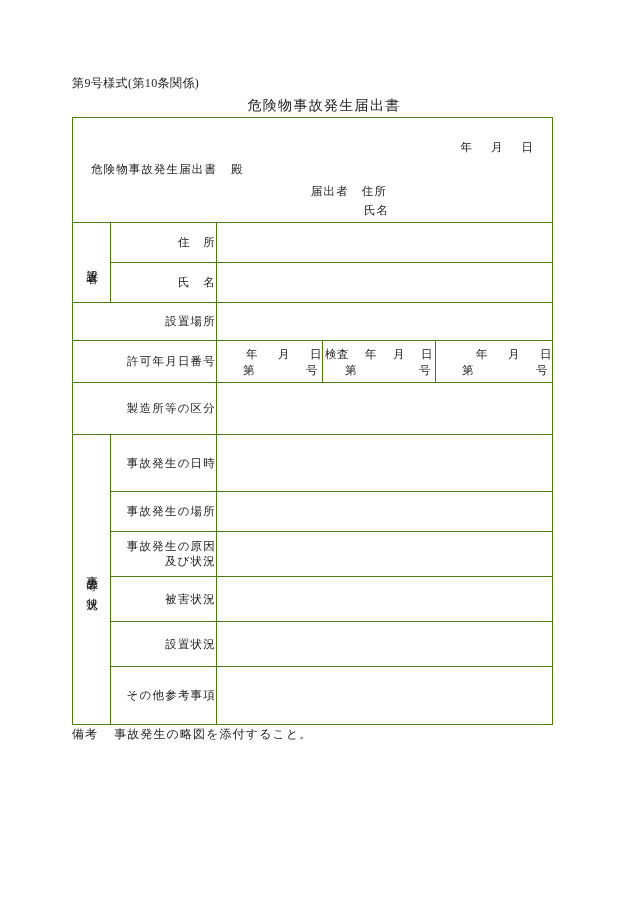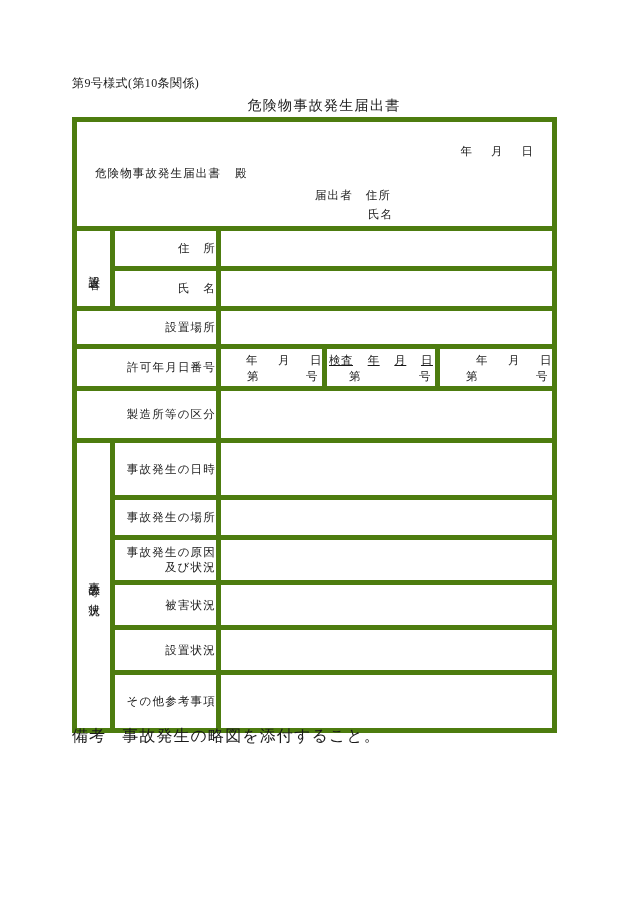--- a/index.html
+++ b/index.html
@@ -47,21 +47,21 @@
   .tbl {
     position: absolute;
     left: 72px;
     top: 117px;
     width: 480px;
     border-collapse: collapse;
     table-layout: fixed;
     font-size: 11.5px;
   }
   .tbl td {
-    border: 5px solid #4d7c0f;
+    border: 1px solid #4d7c0f;
     padding: 0;
     vertical-align: middle;
     background: #fff;
   }
   .c-center { text-align: right; }
   .lbl { letter-spacing: 1.2px; white-space: nowrap; }
 
   
   .head-cell { height: 104px; position: relative; }
   .date-line {
@@ -130,36 +130,35 @@
   .permit-right { text-align: right; }
   .permit-row1 .g { display: inline-block; }
   .pr-y { margin-right: 20px; }
   .pr-m { margin-right: 20px; }
   .permit-row2 { display: flex; justify-content: space-between; padding: 0 4px; }
   .permit-row2.ind { padding: 0 4px 0 26px; }
   .permit-insp {
     display: flex;
     justify-content: space-between;
     padding: 0 2px;
-    text-decoration: underline;
   }
   .permit-insp2 {
     display: flex;
     justify-content: space-between;
     padding: 0 4px 0 22px;
   }
 
   .fill { }
 
   
   .remarks {
     position: absolute;
     left: 72px;
     top: 726px;
-    font-size: 16px;
+    font-size: 12px;
     letter-spacing: 1.1px;
     white-space: nowrap;
   }
   .remarks .rk { margin-right: 16px; }
 </style>
 </head>
 <body>
 
 <div class="page">
 

